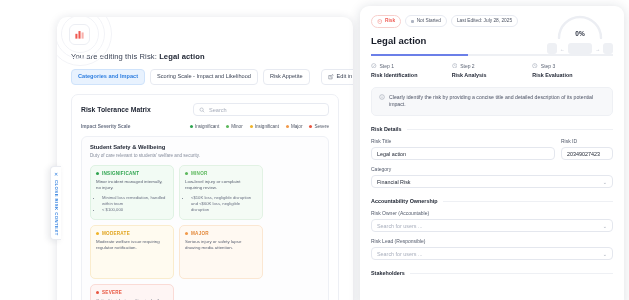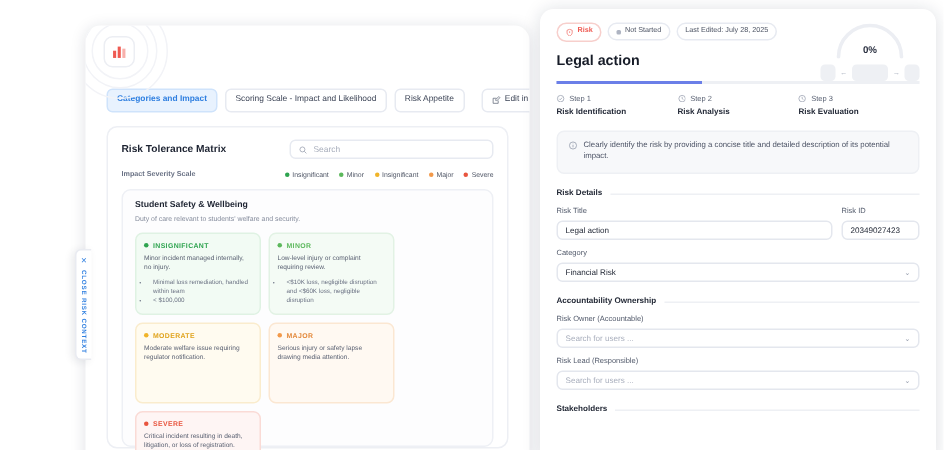--- a/index.html
+++ b/index.html
@@ -180,20 +180,24 @@
       <div class="ring r3"></div>
       <div class="lp-logo">
         <svg viewBox="0 0 16 16" width="11" height="11" aria-hidden="true">
           <rect x="2" y="7" width="3" height="7" fill="#ef5a52"></rect>
           <rect x="6.5" y="3" width="3" height="11" fill="#ef5a52"></rect>
           <rect x="11" y="5" width="3" height="9" fill="#f8b0ab"></rect>
         </svg>
       </div>
     </div>
 
+    <div class="lp-editing">
+      <span class="plain">You are editing this Risk:</span>
+      <span>Legal action</span>
+    </div>
 
     <div class="lp-tabs">
       <div class="tab active">Categories and Impact</div>
       <div class="tab">Scoring Scale - Impact and Likelihood</div>
       <div class="tab">Risk Appetite</div>
       <div class="tab settings">
         <svg viewBox="0 0 16 16" aria-hidden="true">
           <path d="M2 4h6M2 4v9h9V8" fill="none" stroke="#5c6475" stroke-width="1.3"></path>
           <path d="M8 9l6-6-2-2-6 6z" fill="none" stroke="#5c6475" stroke-width="1.3"></path>
         </svg>

